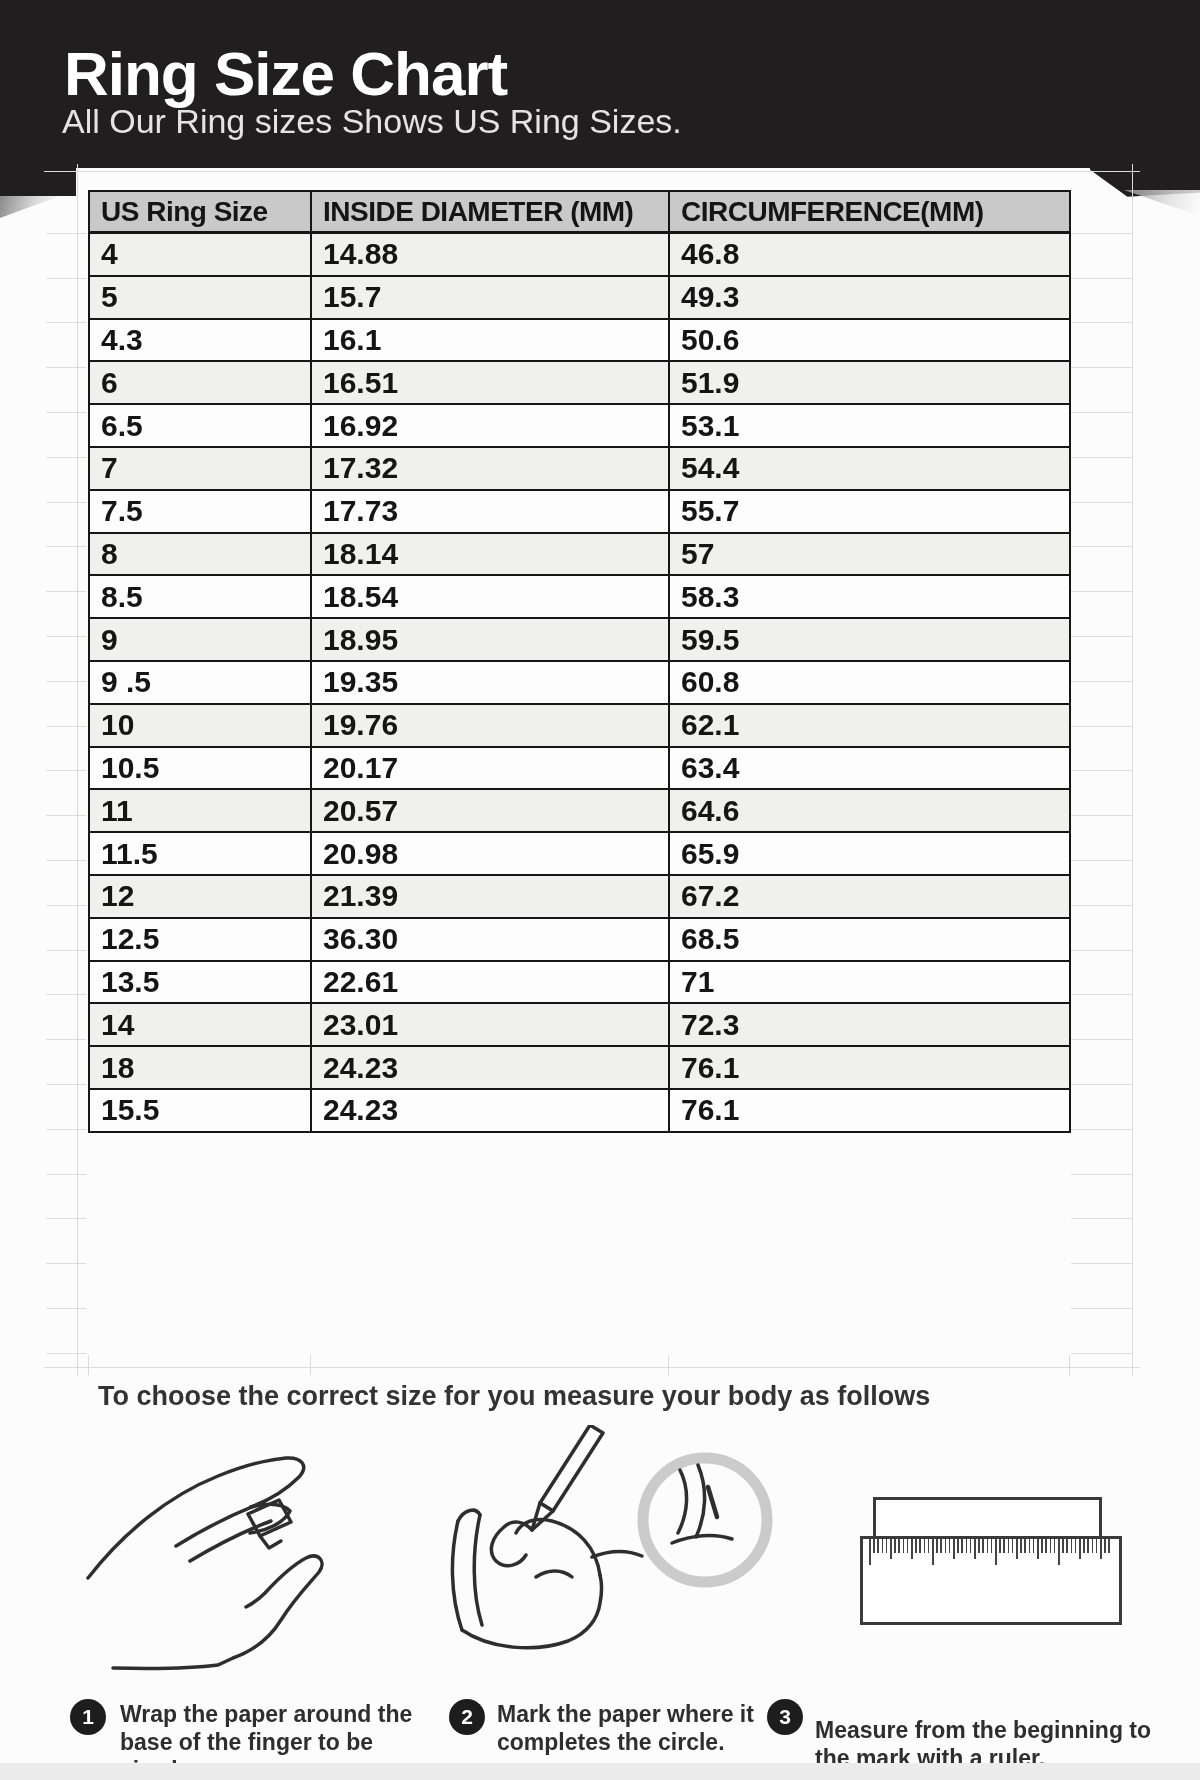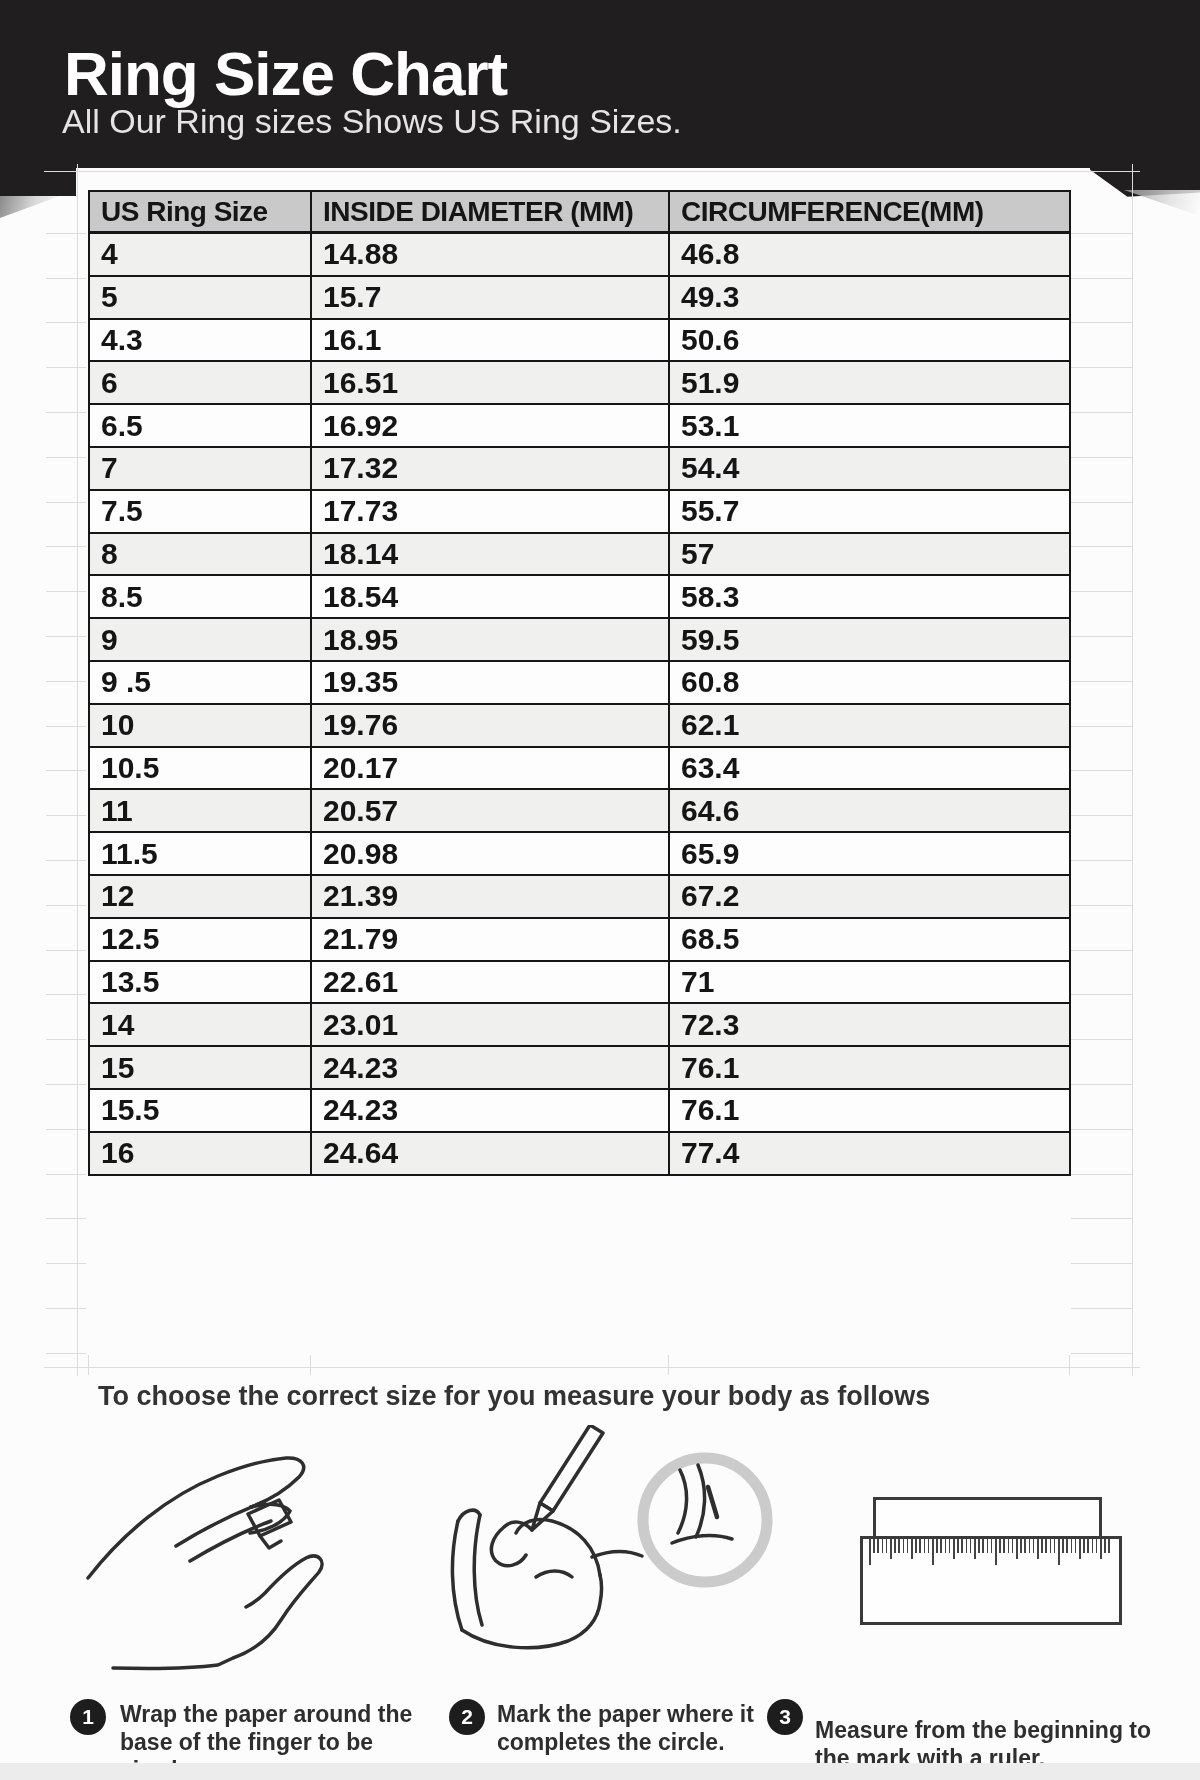--- a/index.html
+++ b/index.html
@@ -180,47 +180,42 @@
           <td>20.98</td>
           <td>65.9</td>
         </tr>
         <tr class="alt">
           <td>12</td>
           <td>21.39</td>
           <td>67.2</td>
         </tr>
         <tr>
           <td>12.5</td>
-          <td>21.79</td>
+          <td>36.30</td>
           <td>68.5</td>
         </tr>
         <tr>
           <td>13.5</td>
           <td>22.61</td>
           <td>71</td>
         </tr>
         <tr class="alt">
           <td>14</td>
           <td>23.01</td>
           <td>72.3</td>
         </tr>
         <tr class="alt">
-          <td>15</td>
+          <td>18</td>
           <td>24.23</td>
           <td>76.1</td>
         </tr>
         <tr>
           <td>15.5</td>
           <td>24.23</td>
           <td>76.1</td>
-        </tr>
-        <tr class="alt">
-          <td>16</td>
-          <td>24.64</td>
-          <td>77.4</td>
         </tr>
       </tbody>
   </table>
 
   <div class="choose-heading">To choose the correct size for you measure your body as follows</div>
 
   <svg class="illus" style="left:68px;top:1448px" width="300" height="230" viewBox="0 0 300 230">
     <g class="sketch">
       <path d="M45,220 C85,221 120,221 150,217 L165,210 C188,202 203,188 213,172 C227,150 241,136 251,124 C259,113 250,104 238,110 C223,118 208,133 197,145 C191,151 184,156 178,159"></path>
       <path d="M20,130 C55,85 100,48 150,28 C172,19 196,12 218,10 C234,9 241,18 231,29 C217,43 199,53 183,59"></path>

